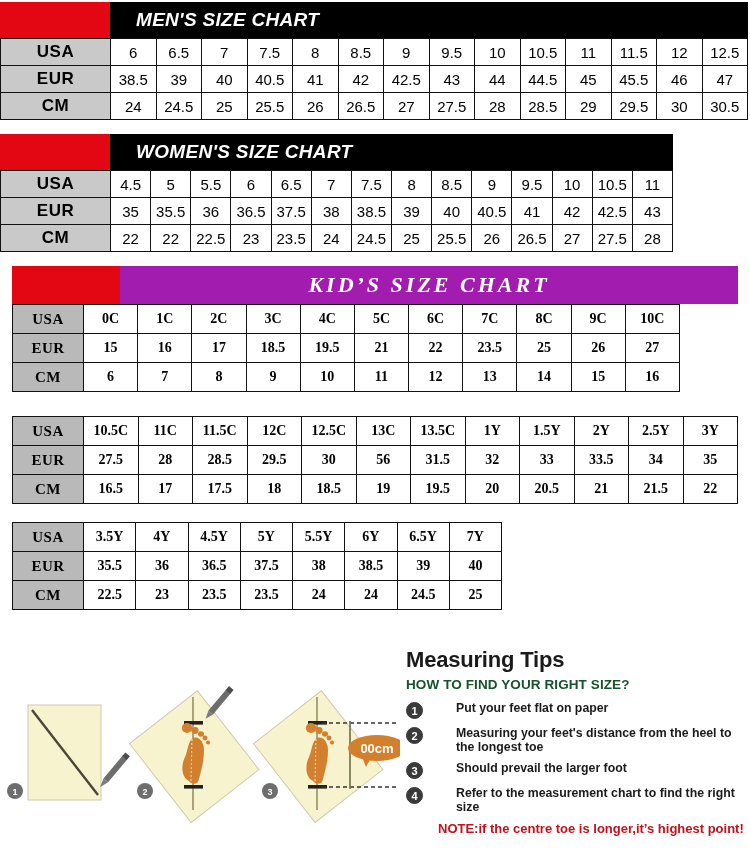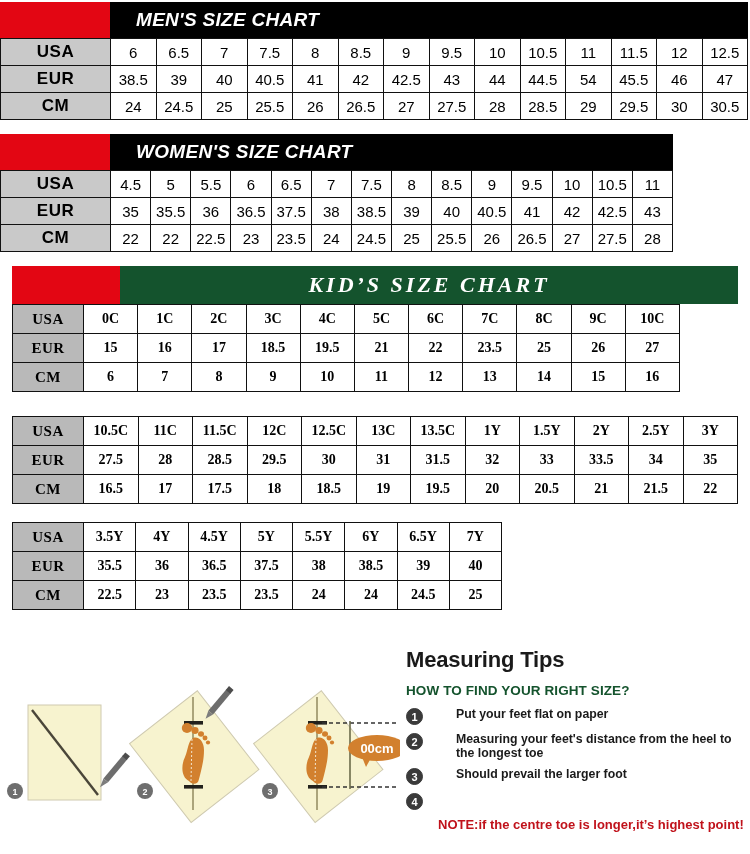--- a/index.html
+++ b/index.html
@@ -39,21 +39,21 @@
   }
   table.sz td.lbl {
     background: #c9c9c9; font-weight: 700; font-size: 17px;
     width: 110px; letter-spacing:.5px;
   }
 
   
   .kid-header { display:flex; height: 38px; }
   .kid-red { background:#e30613; flex: 0 0 108px; }
   .kid-black {
-    background:#14532d; flex:1 1 auto; color:#fff;
+    background:#a21caf; flex:1 1 auto; color:#fff;
     display:flex; align-items:center; justify-content:center;
   }
   .kid-title {
     font-family: "Liberation Serif", serif;
     font-style: italic; font-weight:700; font-size: 22px;
     letter-spacing: 3px;
   }
   table.kid {
     border-collapse: collapse; table-layout: fixed;
     font-family: "Liberation Serif", serif;
@@ -63,21 +63,21 @@
     text-align:center; vertical-align: middle;
     height: 29px; font-size: 14px; font-weight: 700; color:#000;
     background:#fff; padding:0; overflow:hidden; white-space:nowrap;
   }
   table.kid td.lbl { background:#b9b9b9; width: 71px; font-size: 15px; letter-spacing:.5px; }
 
   
   .tips { position:absolute; left: 406px; top: 647px; width: 344px; }
   .tips-title {
     font-size: 22px; font-weight: 700; color:#1a1a1a; letter-spacing:-.2px;
-    margin-bottom: 10px;
+    margin-bottom: 4px;
   }
   .tips-sub {
     font-size: 13.5px; font-weight:700; color:#14532d; letter-spacing:.1px;
     margin-bottom: 9px;
   }
   .tip-row { display:flex; align-items:flex-start; margin-bottom: 7px; }
   .tip-num {
     flex: 0 0 17px; width:17px; height:17px; border-radius:50%;
     background:#3a3a3a; color:#fff; font-size:11px; font-weight:700;
     display:flex; align-items:center; justify-content:center;
@@ -132,21 +132,21 @@
             <td>38.5</td>
             <td>39</td>
             <td>40</td>
             <td>40.5</td>
             <td>41</td>
             <td>42</td>
             <td>42.5</td>
             <td>43</td>
             <td>44</td>
             <td>44.5</td>
-            <td>54</td>
+            <td>45</td>
             <td>45.5</td>
             <td>46</td>
             <td>47</td>
           </tr>
           <tr>
             <td class="lbl" style="width: 110px;">CM</td>
             <td>24</td>
             <td>24.5</td>
             <td>25</td>
             <td>25.5</td>
@@ -302,21 +302,21 @@
           <td>2.5Y</td>
           <td>3Y</td>
         </tr>
         <tr>
           <td class="lbl" style="width: 71px;">EUR</td>
           <td>27.5</td>
           <td>28</td>
           <td>28.5</td>
           <td>29.5</td>
           <td>30</td>
-          <td>31</td>
+          <td>56</td>
           <td>31.5</td>
           <td>32</td>
           <td>33</td>
           <td>33.5</td>
           <td>34</td>
           <td>35</td>
         </tr>
         <tr>
           <td class="lbl" style="width: 71px;">CM</td>
           <td>16.5</td>
@@ -451,18 +451,19 @@
         <div class="tip-row">
           <div class="tip-num">2</div>
           <div class="tip-text">Measuring your feet's distance from the heel to the longest toe</div>
         </div>
         <div class="tip-row">
           <div class="tip-num">3</div>
           <div class="tip-text">Should prevail the larger foot</div>
         </div>
         <div class="tip-row">
           <div class="tip-num">4</div>
+          <div class="tip-text">Refer to the measurement chart to find the right size</div>
         </div>
       </div>
     <div class="tips-note">NOTE:if the centre toe is longer,it’s highest point!</div>
   </div>
 
 </div>
 
 </body></html>

